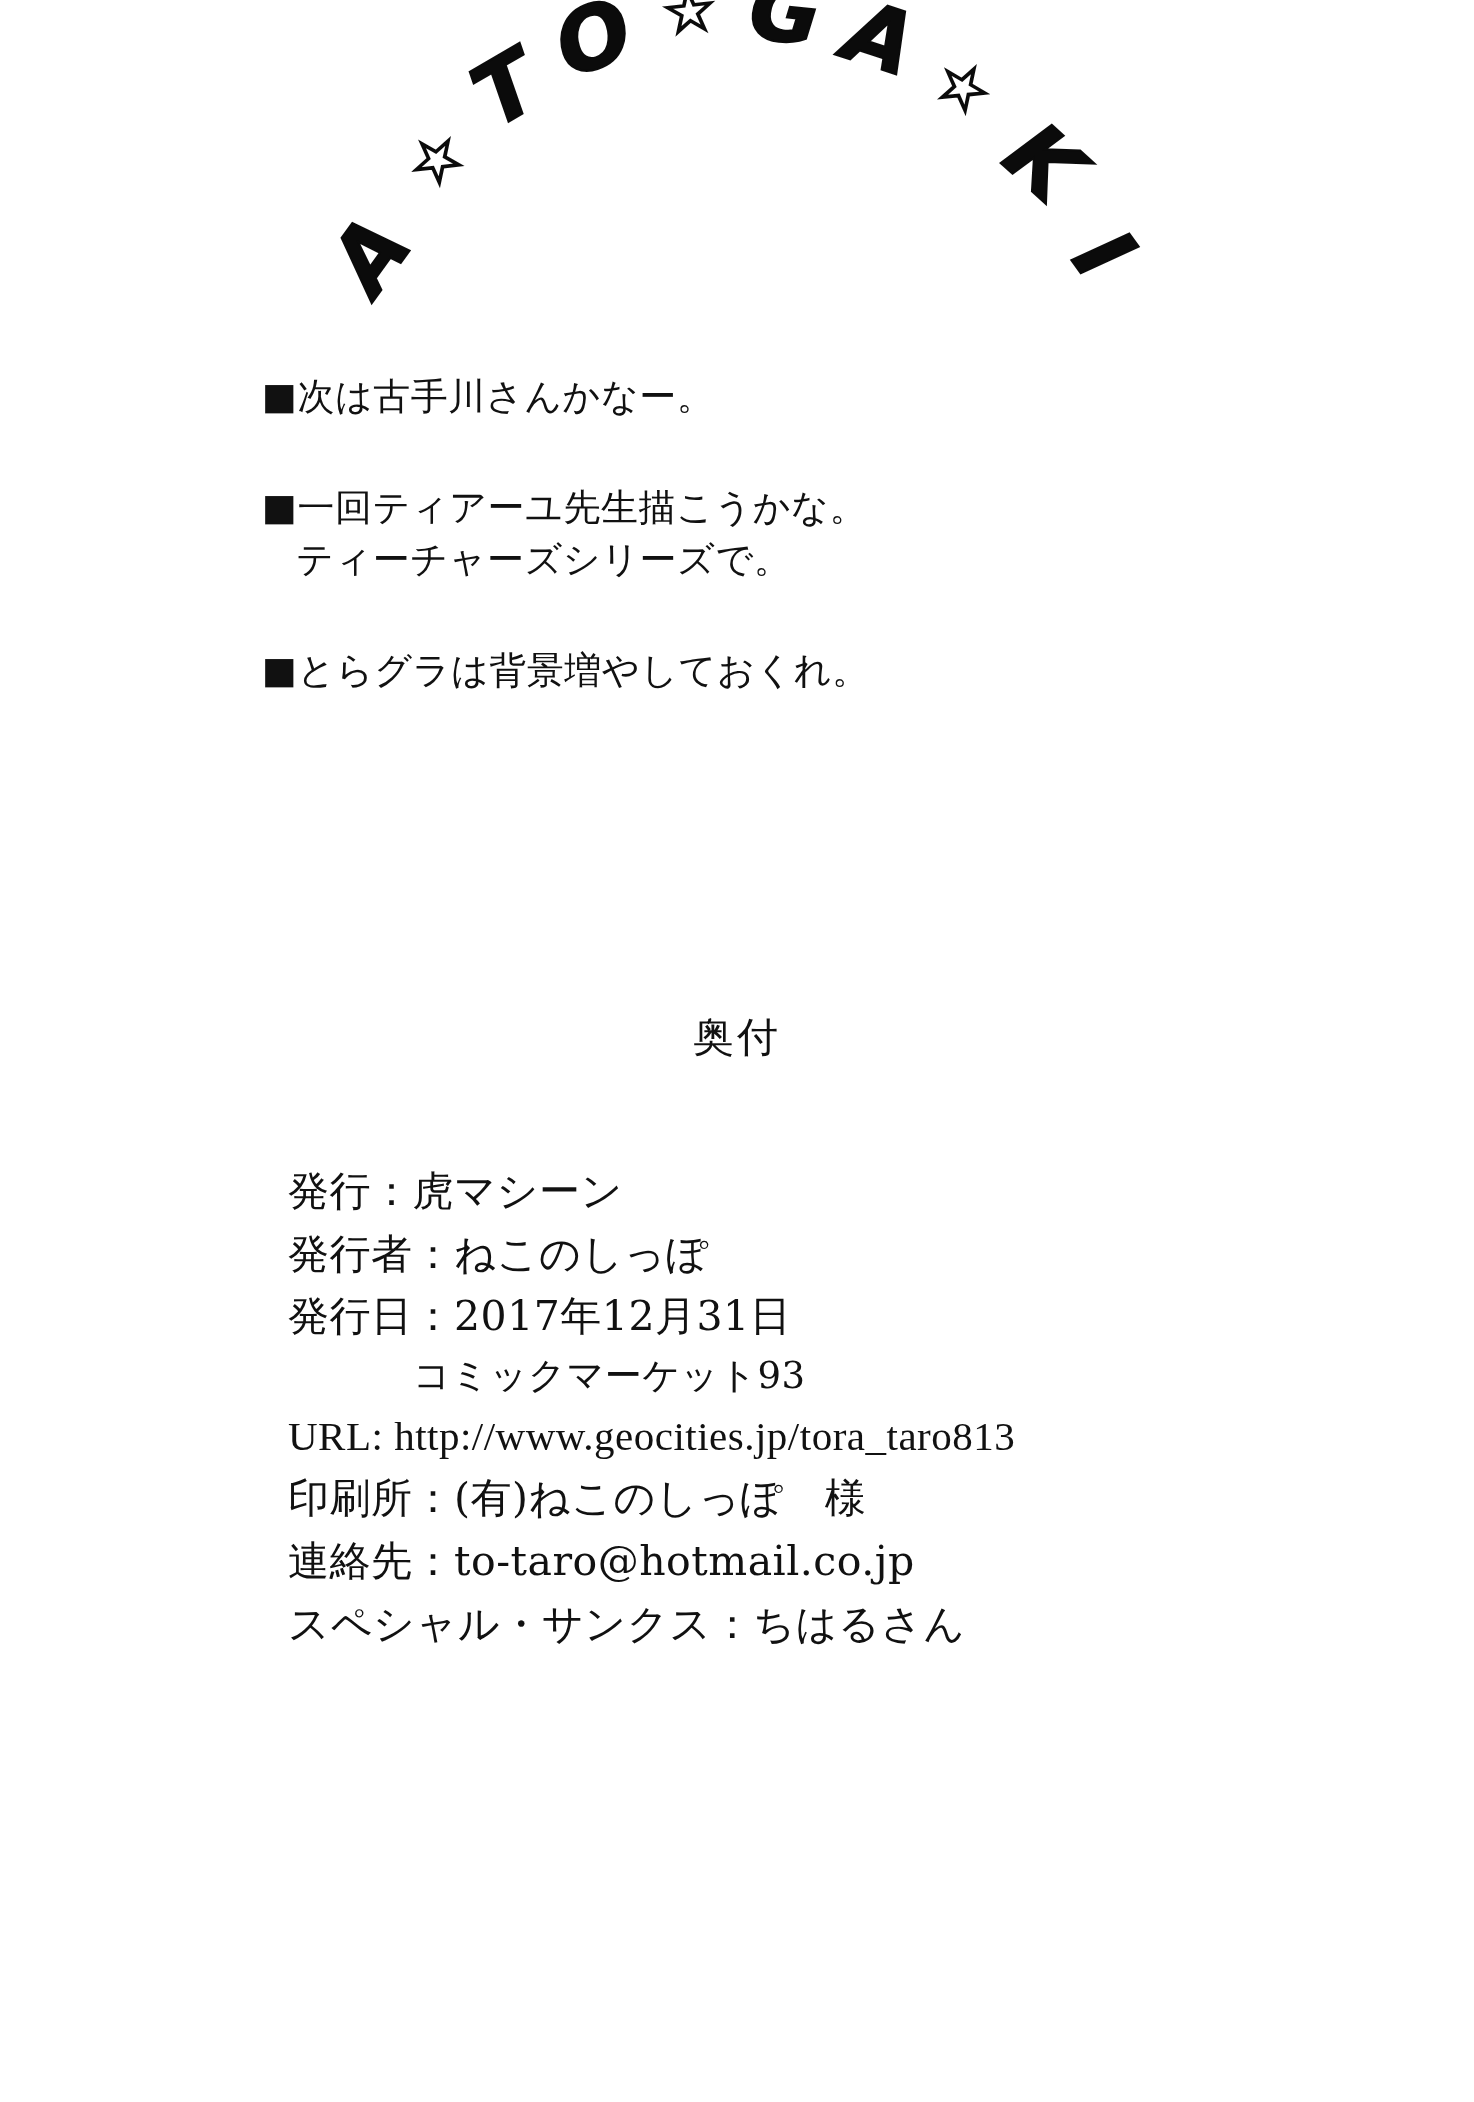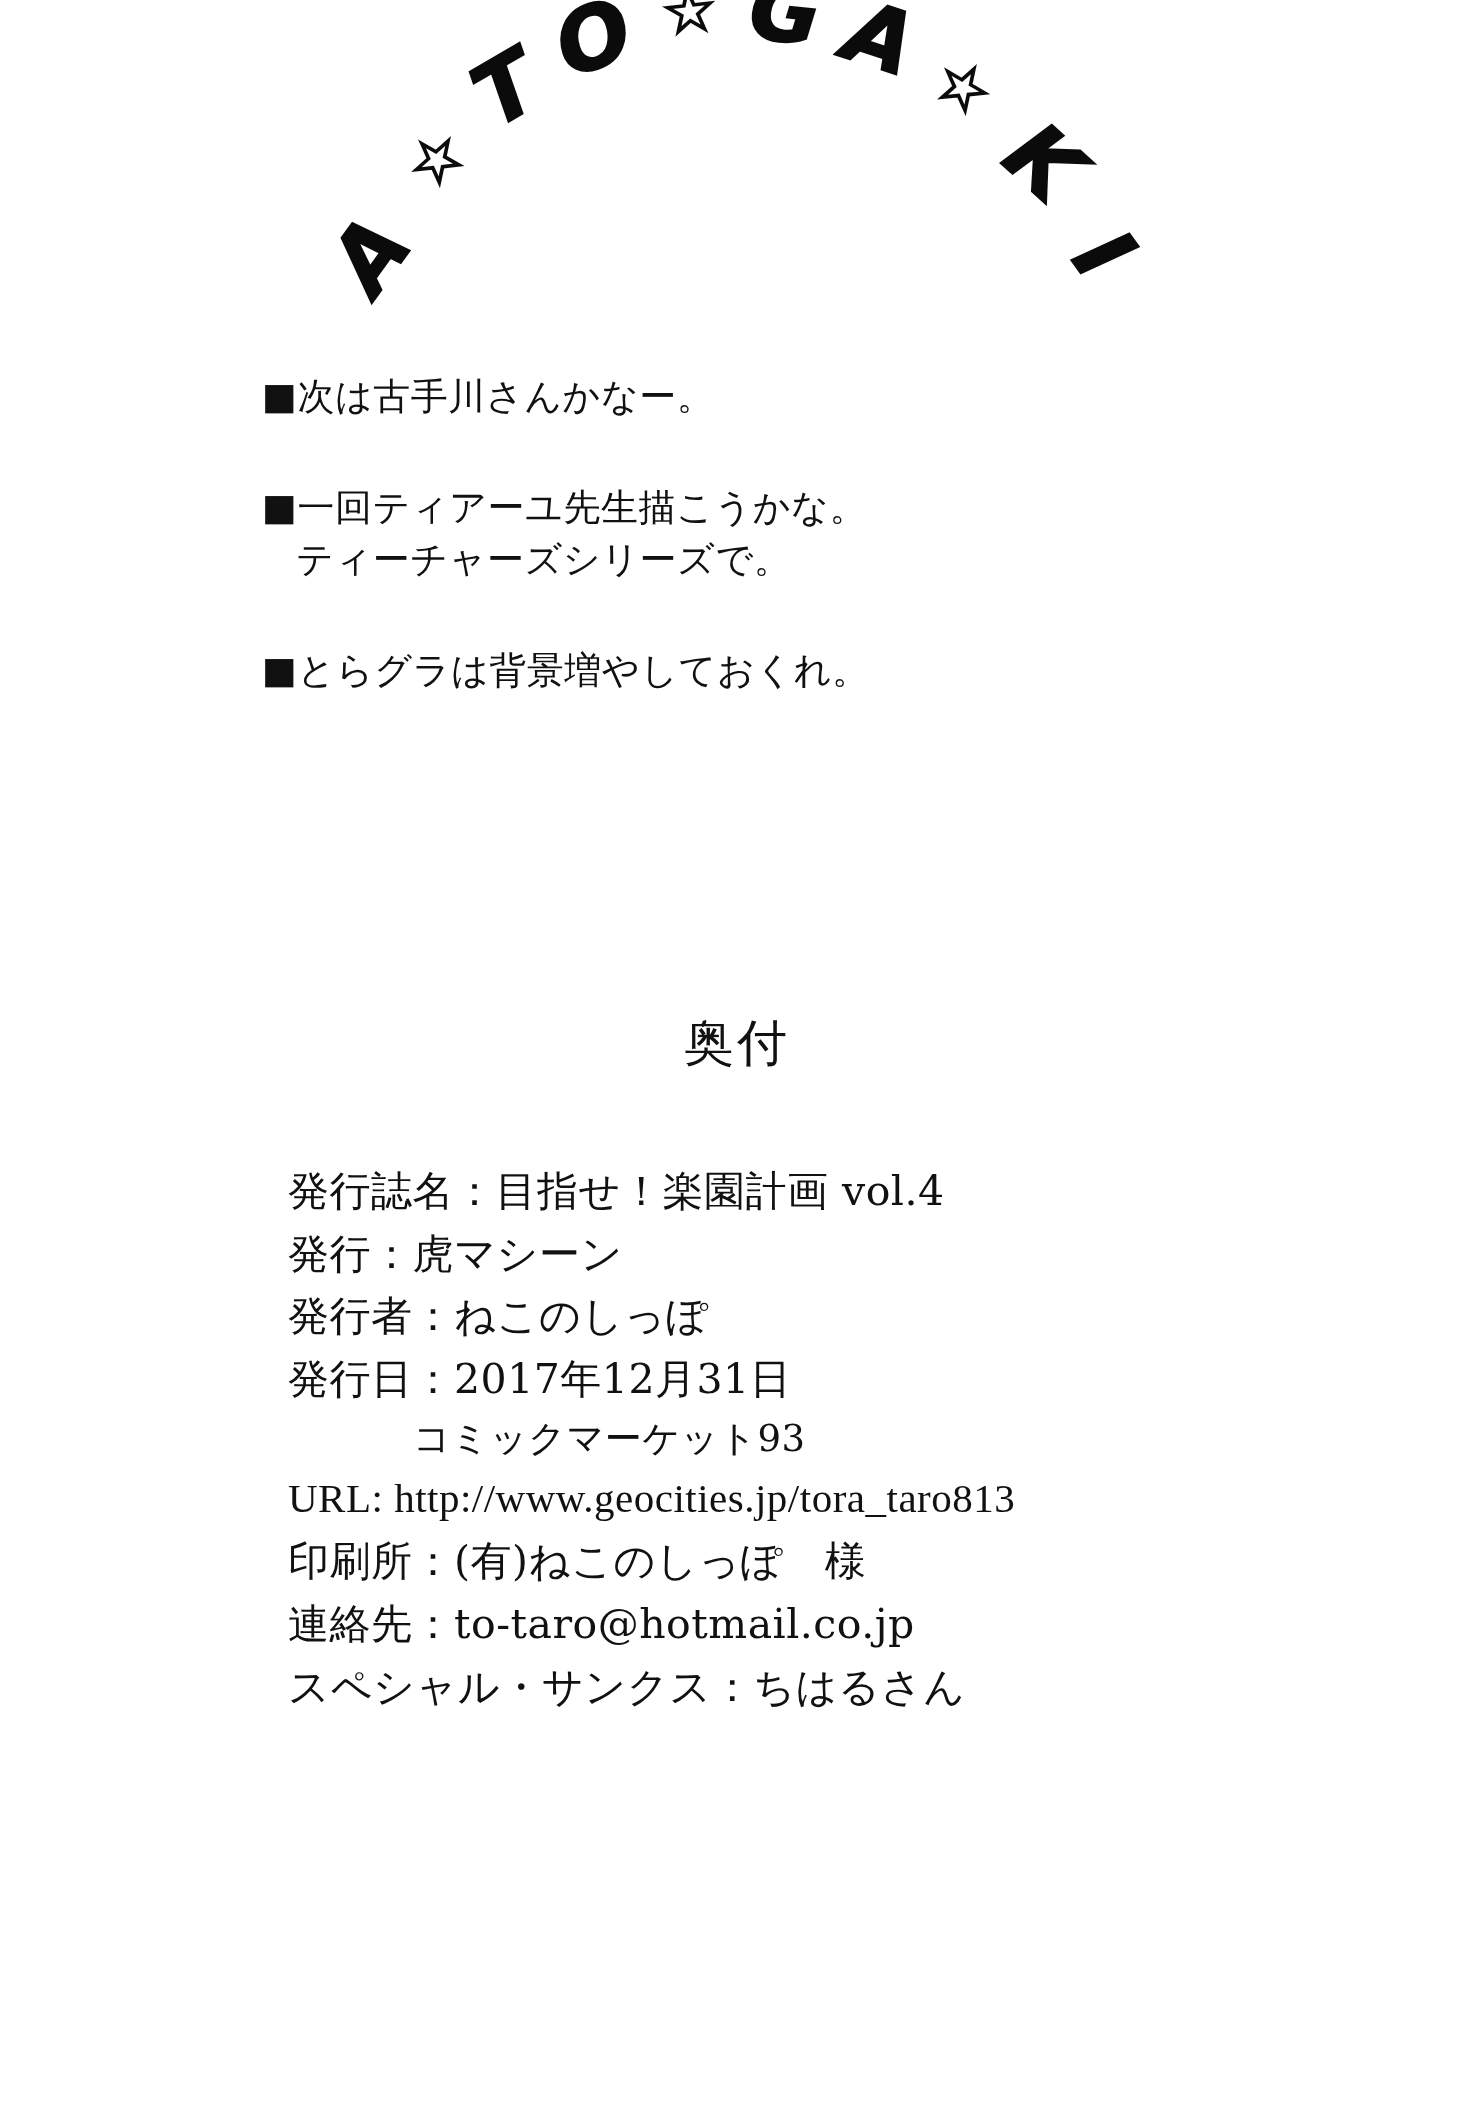--- a/index.html
+++ b/index.html
@@ -65,21 +65,21 @@
   }
 
   
   .colophon-heading {
     position: absolute;
     top: 1010px;
     left: 0;
     width: 1474px;
     text-align: center;
     font-family: "DejaVu Sans", sans-serif;
-    font-size: 50px;
+    font-size: 41px;
     letter-spacing: 3px;
     color: #111;
   }
   .colophon {
     position: absolute;
     left: 288px;
     top: 1160px;
     width: 1050px;
   }
   .colo-line {
@@ -124,21 +124,20 @@
       <div class="comment-line">■一回ティアーユ先生描こうかな。</div>
       <div class="comment-line indent">ティーチャーズシリーズで。</div>
     </div>
     <div class="comment-group">
       <div class="comment-line">■とらグラは背景増やしておくれ。</div>
     </div>
   </div>
 
 <div class="colophon-heading">奥付</div>
 <div class="colophon" id="colophon">
-    <div class="colo-line">発行誌名：目指せ！楽園計画 vol.4</div>
     <div class="colo-line">発行：虎マシーン</div>
     <div class="colo-line">発行者：ねこのしっぽ</div>
     <div class="colo-line">発行日：2017年12月31日</div>
     <div class="colo-line sub">コミックマーケット93</div>
     <div class="colo-line latin">URL: http://www.geocities.jp/tora_taro813</div>
     <div class="colo-line">印刷所：(有)ねこのしっぽ　様</div>
     <div class="colo-line">連絡先：to-taro@hotmail.co.jp</div>
     <div class="colo-line">スペシャル・サンクス：ちはるさん</div>
   </div>
 

